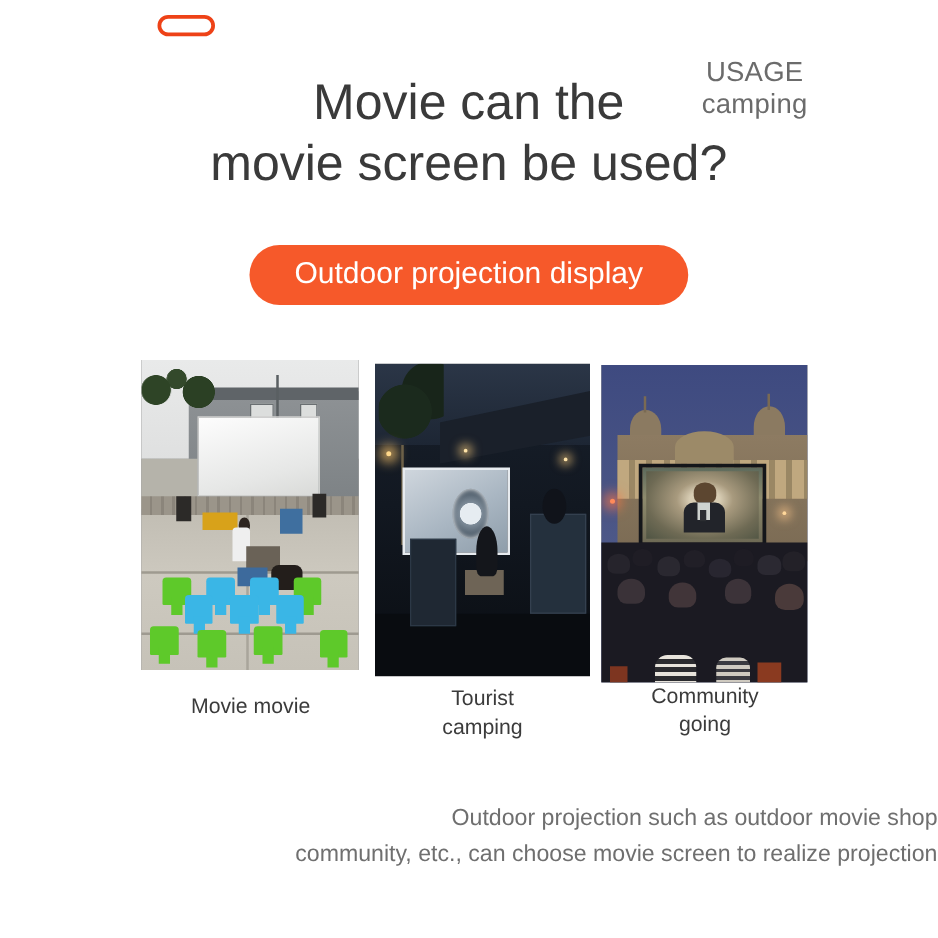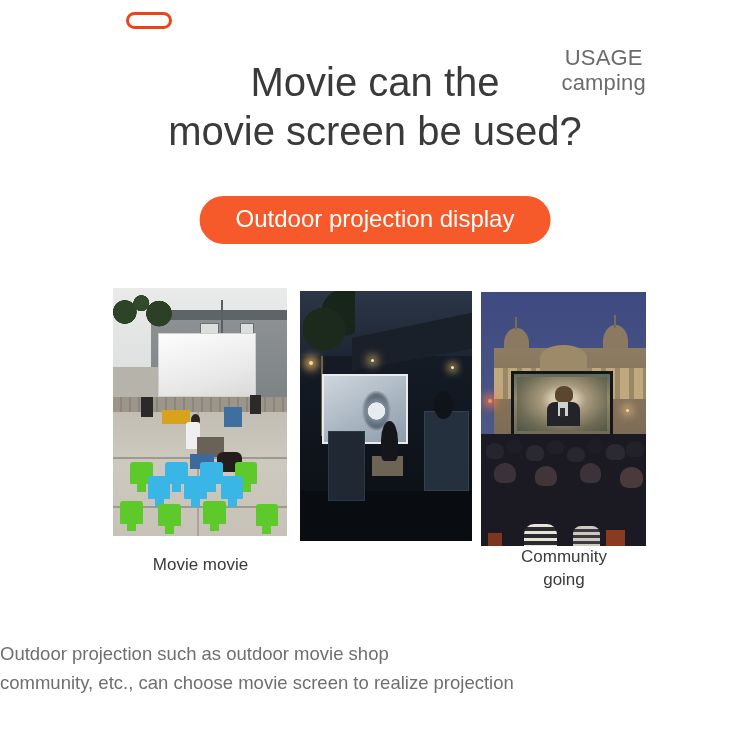--- a/index.html
+++ b/index.html
@@ -228,21 +228,21 @@
   }
   #cap-1 { left: 104px; width: 193px; top: 553px; }
   #cap-2 { left: 300px; width: 172px; top: 547px; }
   #cap-3 { left: 478px; width: 172px; top: 545px; }
   .caption span { display: block; white-space: nowrap; }
 
   
   #footnote {
     position: absolute;
     left: 0; right: 0; top: 639px;
-    text-align: left;
+    text-align: right;
     color: #6F6F6F;
     font-size: 18.5px;
     line-height: 29px;
   }
   #footnote span { display: block; }
 </style>
 </head>
 <body>
 
 <div id="page">
@@ -358,20 +358,24 @@
         <div id="p3-chair2"></div>
         <div id="p3-stripe"></div>
         <div id="p3-shirt2"></div>
       </div>
     </div>
   </div>
 
   <div class="caption" id="cap-1">
     <span>Movie movie</span>
   </div>
+  <div class="caption" id="cap-2">
+    <span>Tourist</span>
+    <span>camping</span>
+  </div>
   <div class="caption" id="cap-3">
     <span>Community</span>
     <span>going</span>
   </div>
 
   <div id="footnote">
     <span>Outdoor projection such as outdoor movie shop</span>
     <span>community, etc., can choose movie screen to realize projection</span>
   </div>
 

